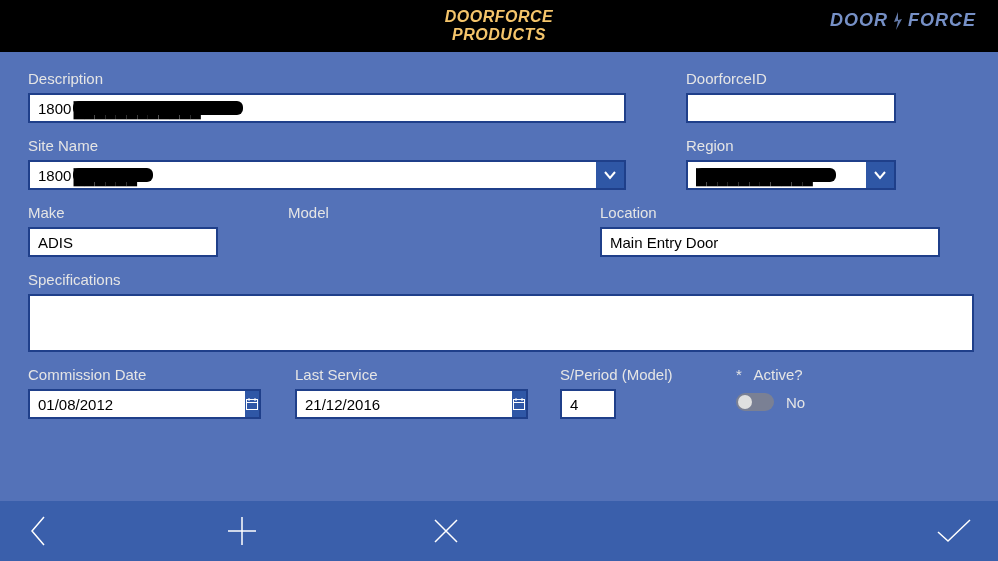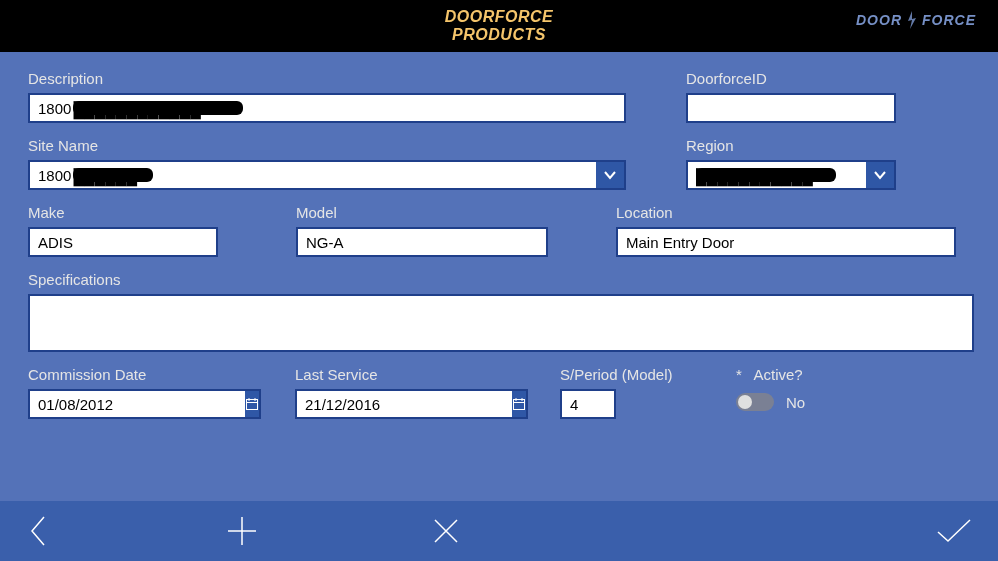--- a/index.html
+++ b/index.html
@@ -24,21 +24,21 @@
     line-height: 1.15;
     letter-spacing: 0.5px;
   }
   .header-logo {
     position: absolute;
     right: 22px;
     top: 10px;
     color: #7690c6;
     font-weight: 800;
     font-style: italic;
-    font-size: 14px;
+    font-size: 18px;
     letter-spacing: 1px;
     display: flex;
     align-items: center;
     gap: 2px;
   }
   .header-logo svg { opacity: 0.85; }
 
   
   .main {
     height: 449px;
@@ -180,28 +180,27 @@
         </div>
         <div class="combo-btn">
           <svg width="14" height="14" viewBox="0 0 14 14">
               <path d="M2 4 L7 10 L12 4" fill="none" stroke-width="2"></path>
             </svg>
         </div>
       </div>
     </div>
   </div>
 
-  <div class="row" style="gap:8px">
+  <div class="row" style="gap:0">
     <div class="field" style="width:190px;margin-right:70px">
       <span class="label">Make</span>
       <input type="text" class="input" value="ADIS" style="">
     </div>
     <div class="field" style="width:252px;margin-right:60px">
       <span class="label">Model</span>
-      <input type="text" class="input" value="NG-A" style="">
     </div>
     <div class="field" style="width:340px">
       <span class="label">Location</span>
       <input type="text" class="input" value="Main Entry Door" style="">
     </div>
   </div>
 
   <div class="row">
     <div class="field" style="width:984px">
       <span class="label">Specifications</span>

